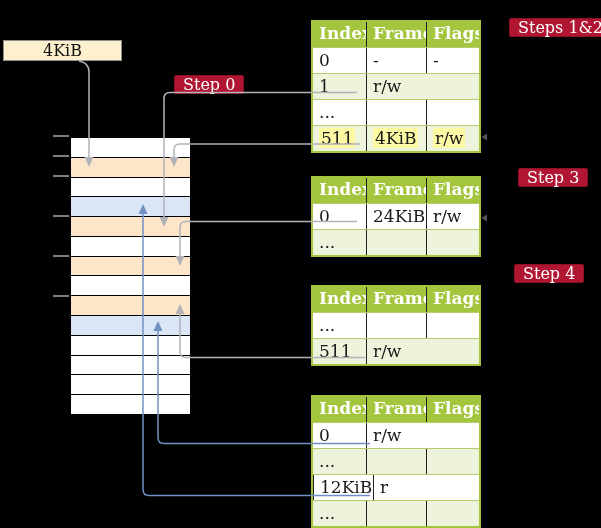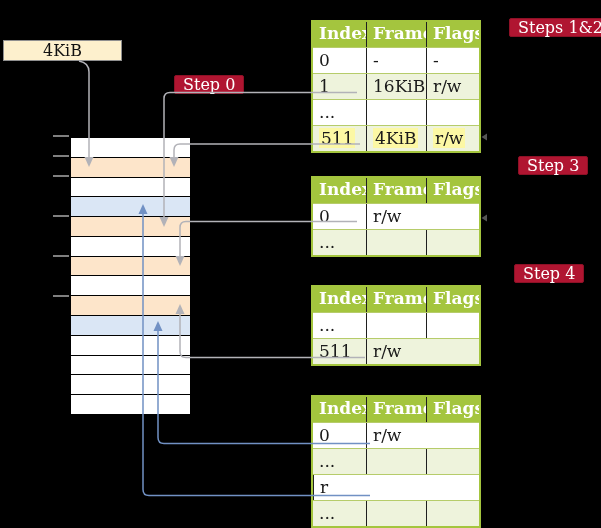--- a/index.html
+++ b/index.html
@@ -42,21 +42,21 @@
 </style>
 </head>
 <body>
 
 <div id="canvas">
 
   <div class="framebox">4KiB</div>
 
   <div class="steplabel" style="left:174px;top:41px;margin-top:34px;">Step 0</div>
   <div class="steplabel" style="left:509px;top:18px;">Steps 1&amp;2</div>
-  <div class="steplabel" style="left:518px;top:156px;">Step 3</div>
+  <div class="steplabel" style="left:518px;top:168px;">Step 3</div>
   <div class="steplabel" style="left:514px;top:264px;">Step 4</div>
 
   <div class="stack">
     <div class="mrow" style="background: rgb(255, 255, 255);"></div>
     <div class="mrow" style="background: rgb(253, 229, 202);"></div>
     <div class="mrow" style="background: rgb(255, 255, 255);"></div>
     <div class="mrow" style="background: rgb(218, 230, 245);"></div>
     <div class="mrow" style="background: rgb(253, 229, 202);"></div>
     <div class="mrow" style="background: rgb(255, 255, 255);"></div>
     <div class="mrow" style="background: rgb(253, 229, 202);"></div>
@@ -82,21 +82,20 @@
       <div class="tcell c1">Frame</div>
       <div class="tcell c2">Flags</div>
     </div>
     <div class="trow">
       <div class="tcell c0">0</div>
       <div class="tcell c1">-</div>
       <div class="tcell c2">-</div>
     </div>
     <div class="trow alt">
       <div class="tcell c0">1</div>
-      <div class="tcell c1">16KiB</div>
       <div class="tcell c2">r/w</div>
     </div>
     <div class="trow">
       <div class="tcell c0">...</div>
       <div class="tcell c1"></div>
       <div class="tcell c2"></div>
     </div>
     <div class="trow alt">
       <div class="tcell c0"><span class="hl">511</span></div>
       <div class="tcell c1"><span class="hl">4KiB</span></div>
@@ -105,20 +104,21 @@
   </div>
 
   <div class="ptable" style="top:176px;">
     <div class="trow hdr">
       <div class="tcell c0">Index</div>
       <div class="tcell c1">Frame</div>
       <div class="tcell c2">Flags</div>
     </div>
     <div class="trow">
       <div class="tcell c0">0</div>
+      <div class="tcell c1">24KiB</div>
       <div class="tcell c2">r/w</div>
     </div>
     <div class="trow alt">
       <div class="tcell c0">...</div>
       <div class="tcell c1"></div>
       <div class="tcell c2"></div>
     </div>
   </div>
 
   <div class="ptable" style="top:285px;">
@@ -147,20 +147,21 @@
     <div class="trow">
       <div class="tcell c0">0</div>
       <div class="tcell c2">r/w</div>
     </div>
     <div class="trow alt">
       <div class="tcell c0">...</div>
       <div class="tcell c1"></div>
       <div class="tcell c2"></div>
     </div>
     <div class="trow">
+      <div class="tcell c1">12KiB</div>
       <div class="tcell c2">r</div>
     </div>
     <div class="trow alt">
       <div class="tcell c0">...</div>
       <div class="tcell c1"></div>
       <div class="tcell c2"></div>
     </div>
   </div>
 
   <svg id="overlay" width="601" height="528" viewBox="0 0 601 528">

